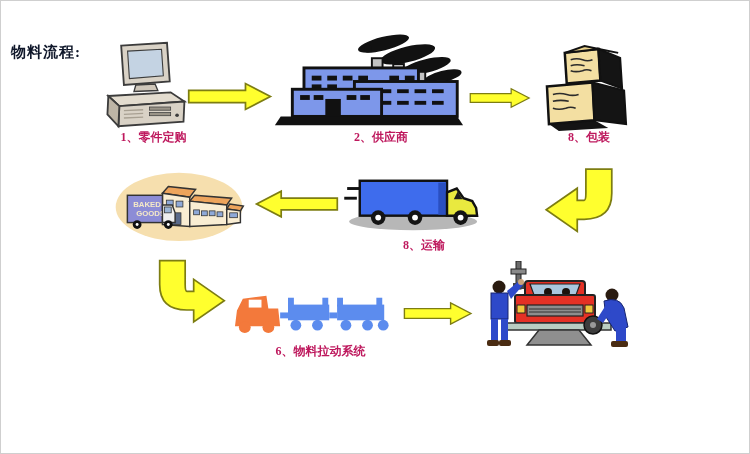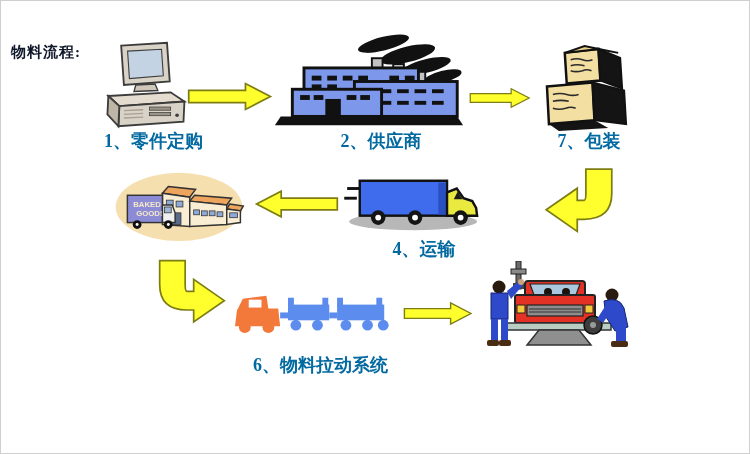--- a/index.html
+++ b/index.html
@@ -9,21 +9,21 @@
     font-family:"Liberation Sans",sans-serif;
   }
   .abs{position:absolute;}
   .hdr{
     position:absolute;left:10px;top:6px;
     font-family:"Liberation Serif",serif;font-weight:bold;
     font-size:15px;color:#0f172a;letter-spacing:1px;margin-top:36px;
   }
   .lbl{
     position:absolute;font-family:"Liberation Serif",serif;font-weight:bold;
-    font-size:18px;color:#0369a1;text-align:center;white-space:nowrap;
+    font-size:12px;color:#be185d;text-align:center;white-space:nowrap;
   }
   .footer{
     position:absolute;right:8px;top:406px;
     font-family:"Liberation Serif",serif;font-weight:bold;
     font-size:27px;color:#000;white-space:nowrap;letter-spacing:1px;
   }
   svg{display:block;}
   
   .i-computer {left:98px;  top:40px;  width:92px;  height:88px;}
   .i-factory  {left:270px; top:30px;  width:194px; height:101px;}
@@ -38,21 +38,21 @@
   .a-34{left:540px; top:166px; width:82px; height:70px;}
   .a-45{left:253px; top:187px; width:85px; height:32px;}
   .a-56{left:140px; top:258px; width:96px; height:68px;}
   .a-67{left:402px; top:297px; width:70px; height:31px;}
   
   .l-1{left:85px;  top:128px; width:135px;}
   .l-2{left:310px; top:128px; width:140px;}
   .l-3{left:528px; top:128px; width:120px;}
   .l-4{left:368px; top:236px; width:110px;}
   .l-5{left:148px; top:240px; width:110px;}
-  .l-6{left:222px; top:352px; width:195px;}
+  .l-6{left:222px; top:342px; width:195px;}
   .l-7{left:488px; top:342px; width:125px;}
 </style>
 </head>
 <body>
 
 <div class="stage">
 
   <div class="hdr">物料流程:</div>
 
   <div class="abs i-computer">
@@ -291,18 +291,18 @@
       <circle cx="143" cy="34" r="6.5" fill="#2a1b10"></circle>
       <path d="M135 40 Q150 35 155 47 L159 66 L146 70 L137 56 Z" fill="#2e49c9" stroke="#16246e" stroke-width="1"></path>
       <polygon points="137,44 128,58 134,62 142,50" fill="#2e49c9"></polygon>
       <rect x="147" y="66" width="10" height="15" fill="#2e49c9"></rect>
       <rect x="142" y="80" width="17" height="6" rx="2" fill="#4a2c12"></rect>
     </svg>
   </div>
 
   <div class="lbl l-1">1、零件定购</div>
   <div class="lbl l-2">2、供应商</div>
-  <div class="lbl l-3">7、包装</div>
-  <div class="lbl l-4">4、运输</div>
+  <div class="lbl l-3">8、包装</div>
+  <div class="lbl l-4">8、运输</div>
   <div class="lbl l-6">6、物料拉动系统</div>
 
 
 </div>
 
 </body></html>

